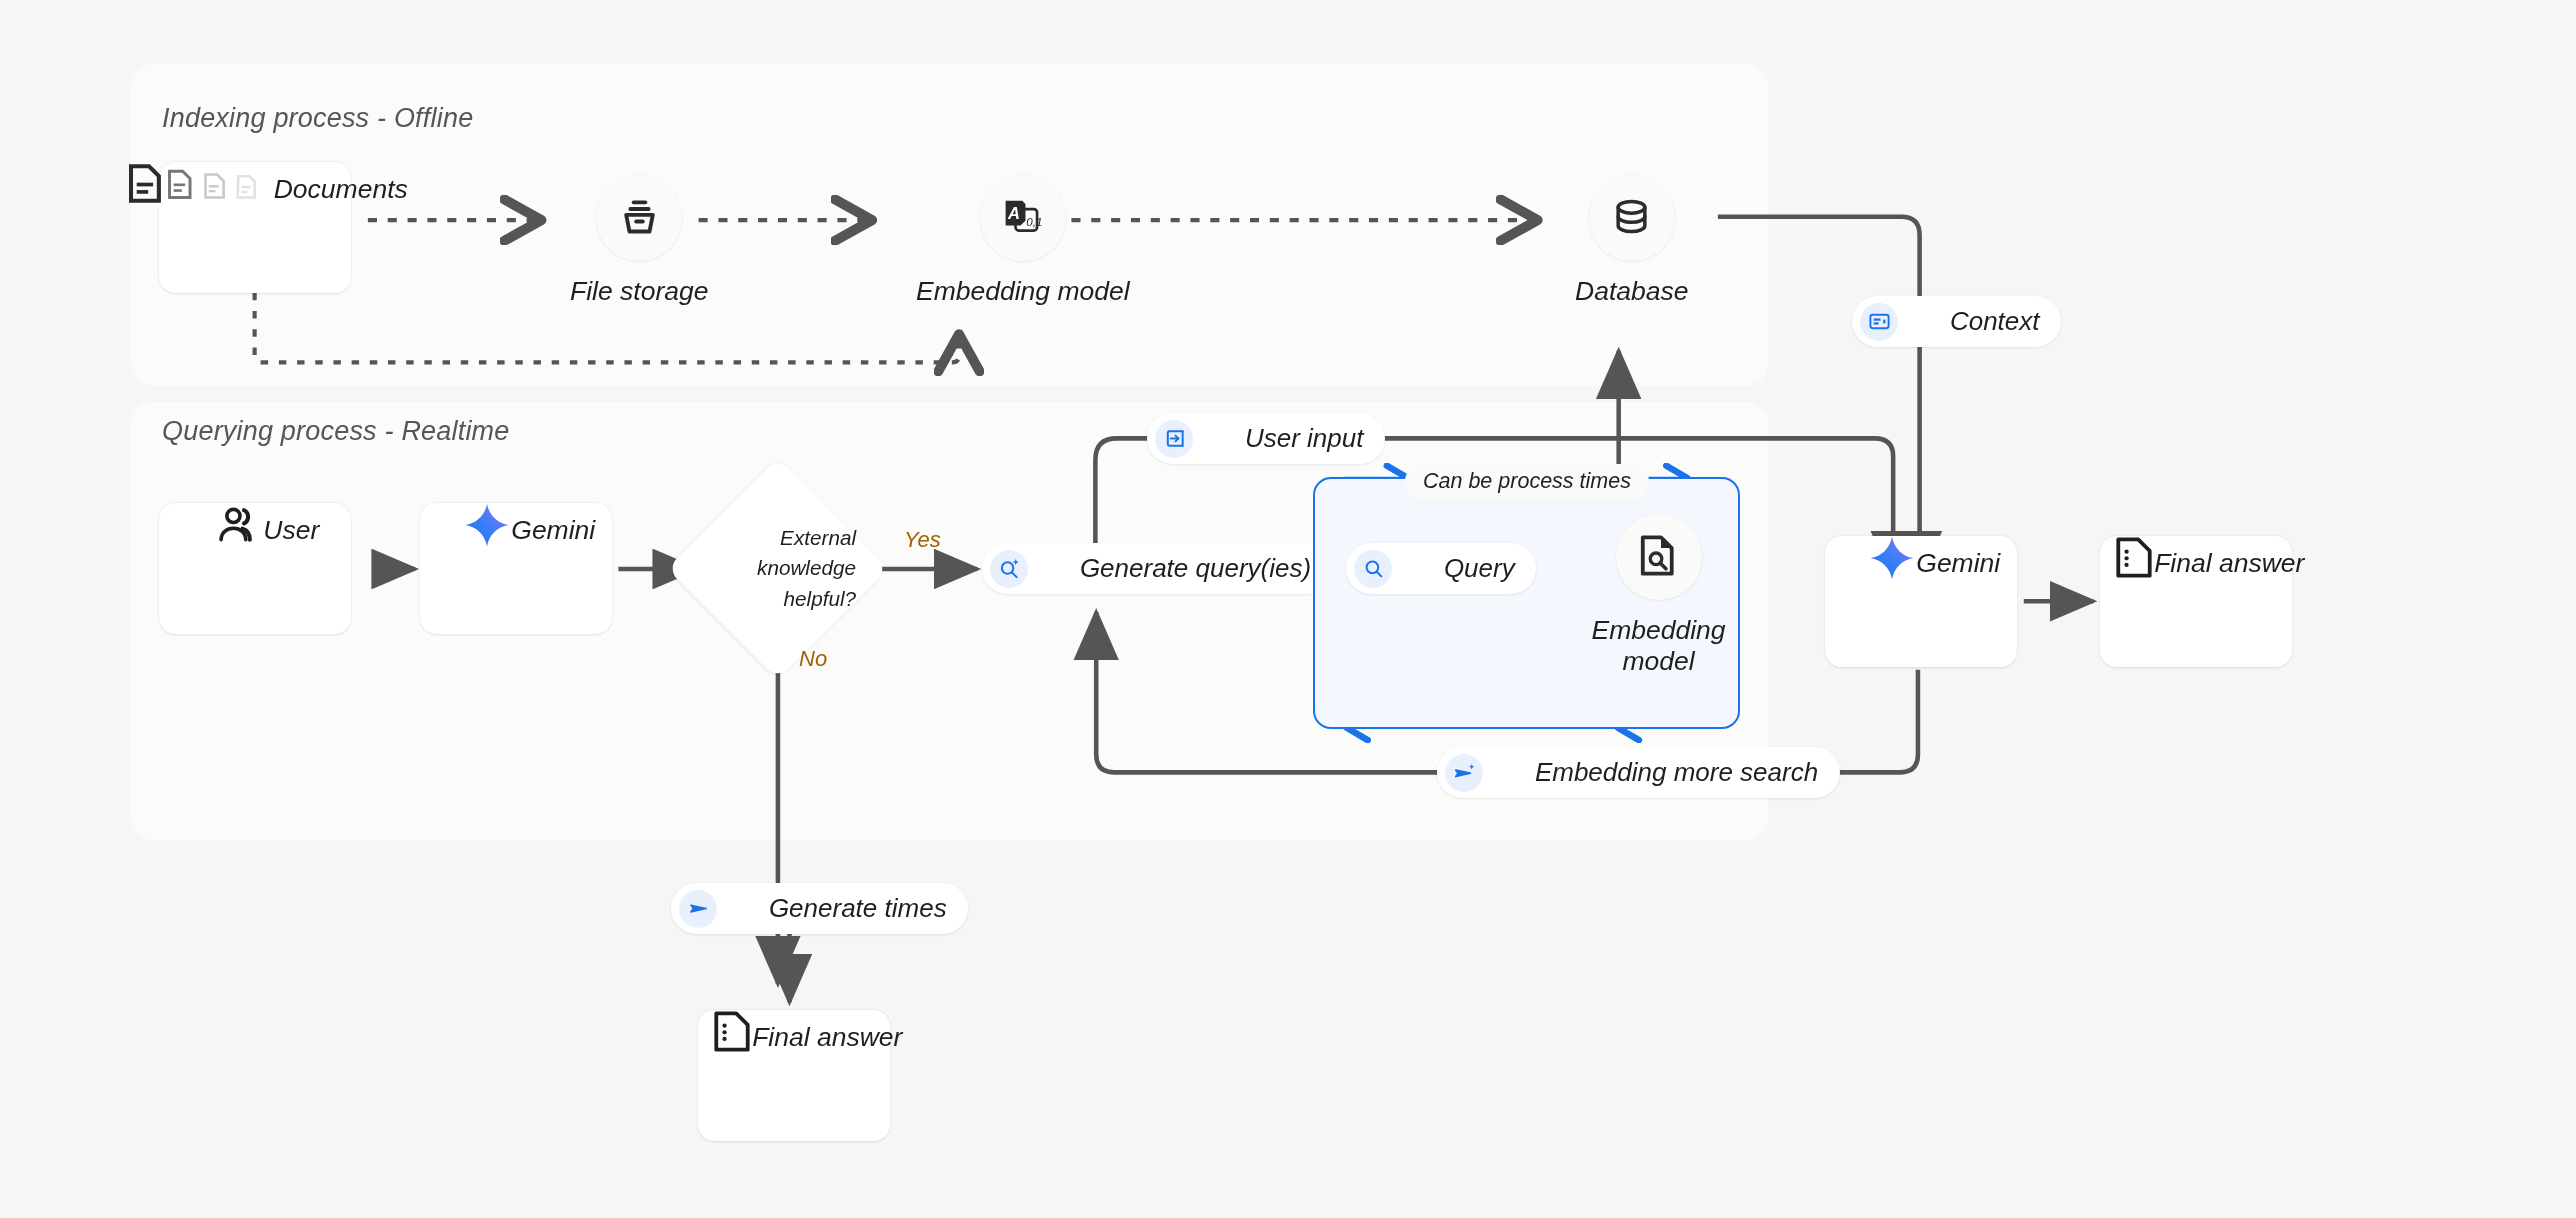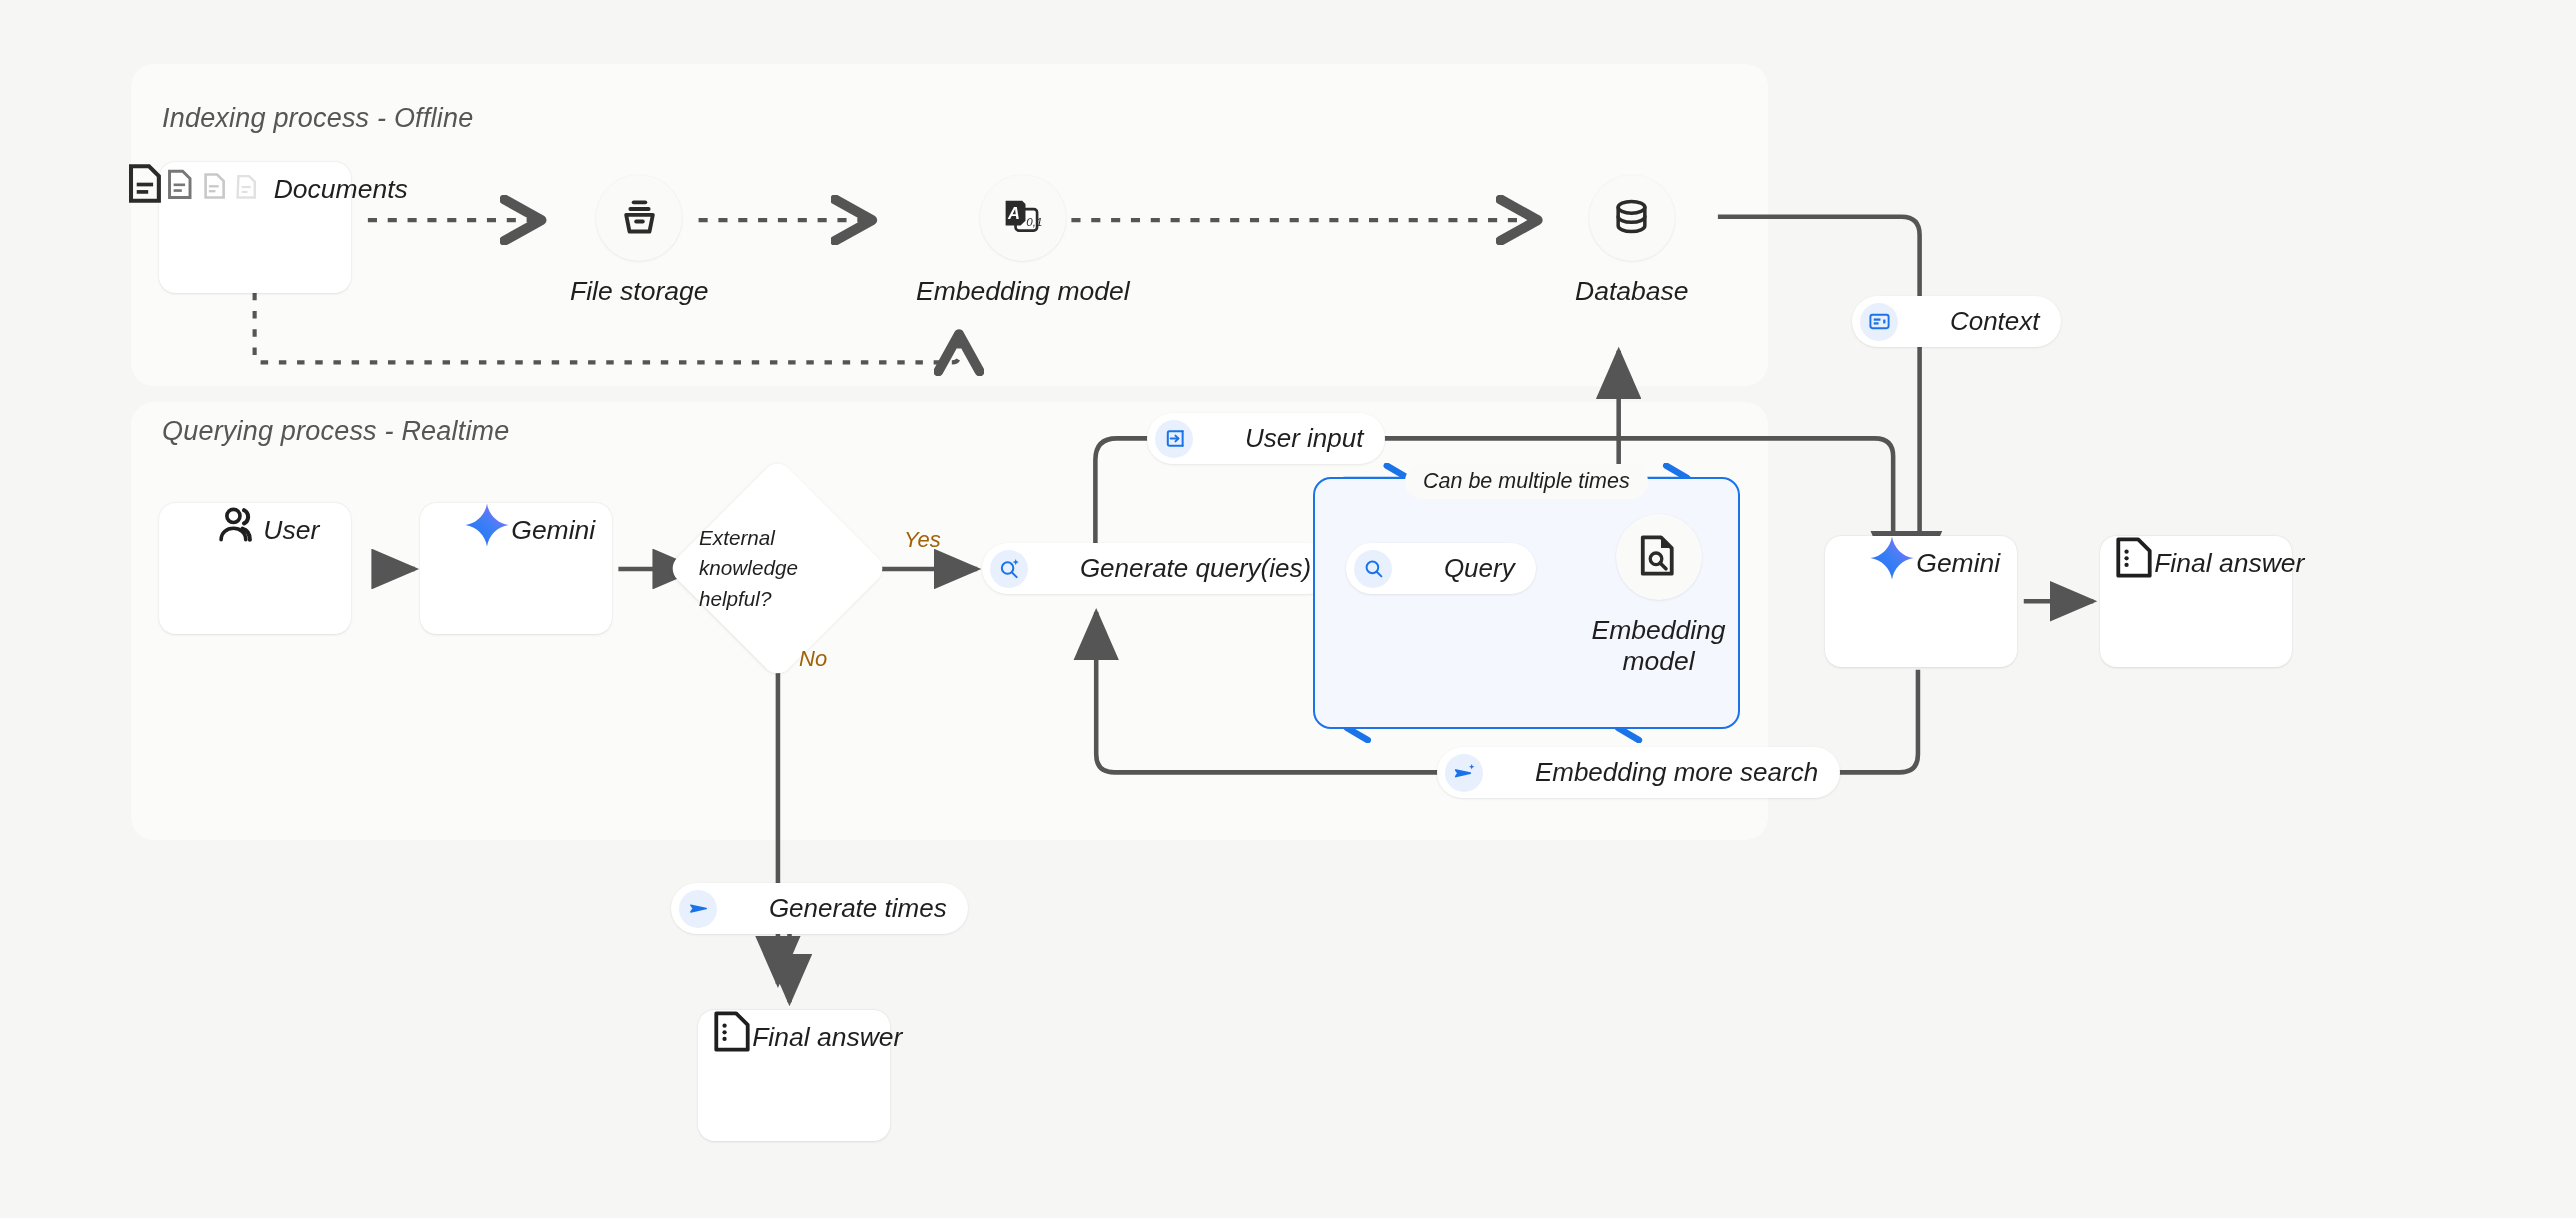--- a/index.html
+++ b/index.html
@@ -83,21 +83,21 @@
   .diamond-wrap{position:absolute;width:157px;height:157px;}
   .diamond-shape{
     position:absolute;inset:0;
     background:#ffffff;
     border-radius:15px;
     transform:rotate(45deg);
     box-shadow:0 0.8px 3.3px rgba(0,0,0,.10);
   }
   .diamond-text{
     position:absolute;inset:0;
-    display:flex;flex-direction:column;align-items:flex-start;justify-content:center;
+    display:flex;flex-direction:column;align-items:flex-end;justify-content:center;
     font-size:20.7px;color:#1f1f1f;line-height:1.45;text-align:center;
   }
 
   
   .loop-box{
     position:absolute;
     background:#f4f8fe;
     border:2.5px solid #1a73e8;
     border-radius:18px;
     box-sizing:border-box;
@@ -319,21 +319,21 @@
         <path d="M20.5 4.5 v15"></path>
         <line x1="8" y1="12" x2="16" y2="12"></line>
         <polyline points="13,9 16,12 13,15"></polyline>
       </svg>
     </span>
     <span class="chip-label">User input</span>
   </div>
 
   <div class="loop-box" style="left:1313px;top:477px;width:427px;height:252px;"></div>
 
-  <div class="edge-label" style="left:1405px;top:464px;">Can be multiple times</div>
+  <div class="edge-label" style="left:1405px;top:464px;">Can be process times</div>
 
   <div class="chip" style="left:1346px;top:543px;">
     <span class="chip-badge">
       <svg width="21.5" height="21.5" viewBox="0 0 24 24" fill="none" stroke="#1a73e8" stroke-width="2.2" stroke-linecap="round">
         <circle cx="10.5" cy="10.5" r="6.5"></circle>
         <line x1="15.3" y1="15.3" x2="20.5" y2="20.5"></line>
       </svg>
     </span>
     <span class="chip-label">Query</span>
   </div>

